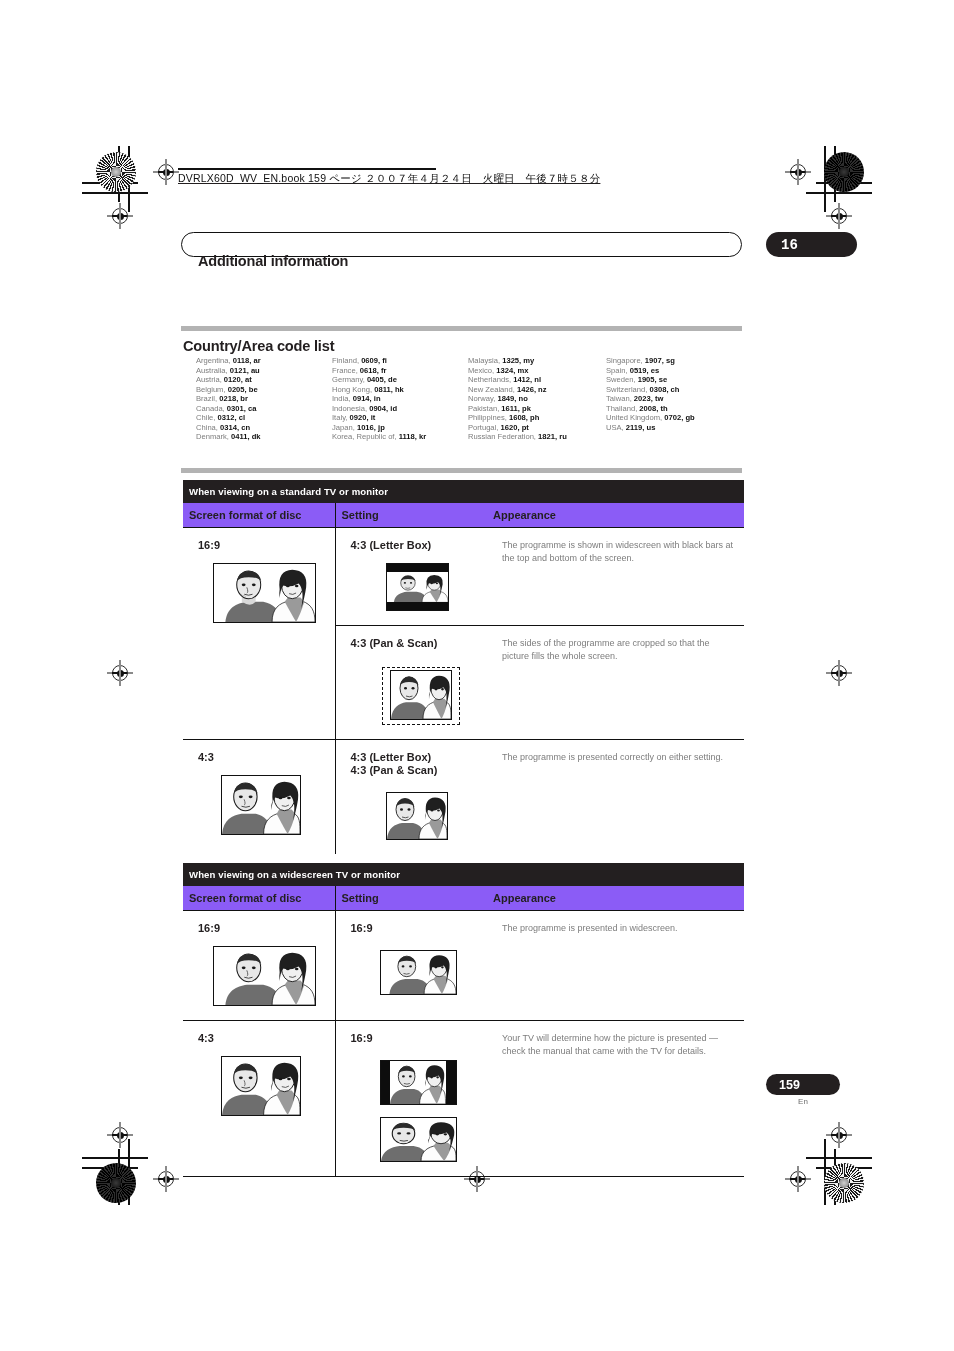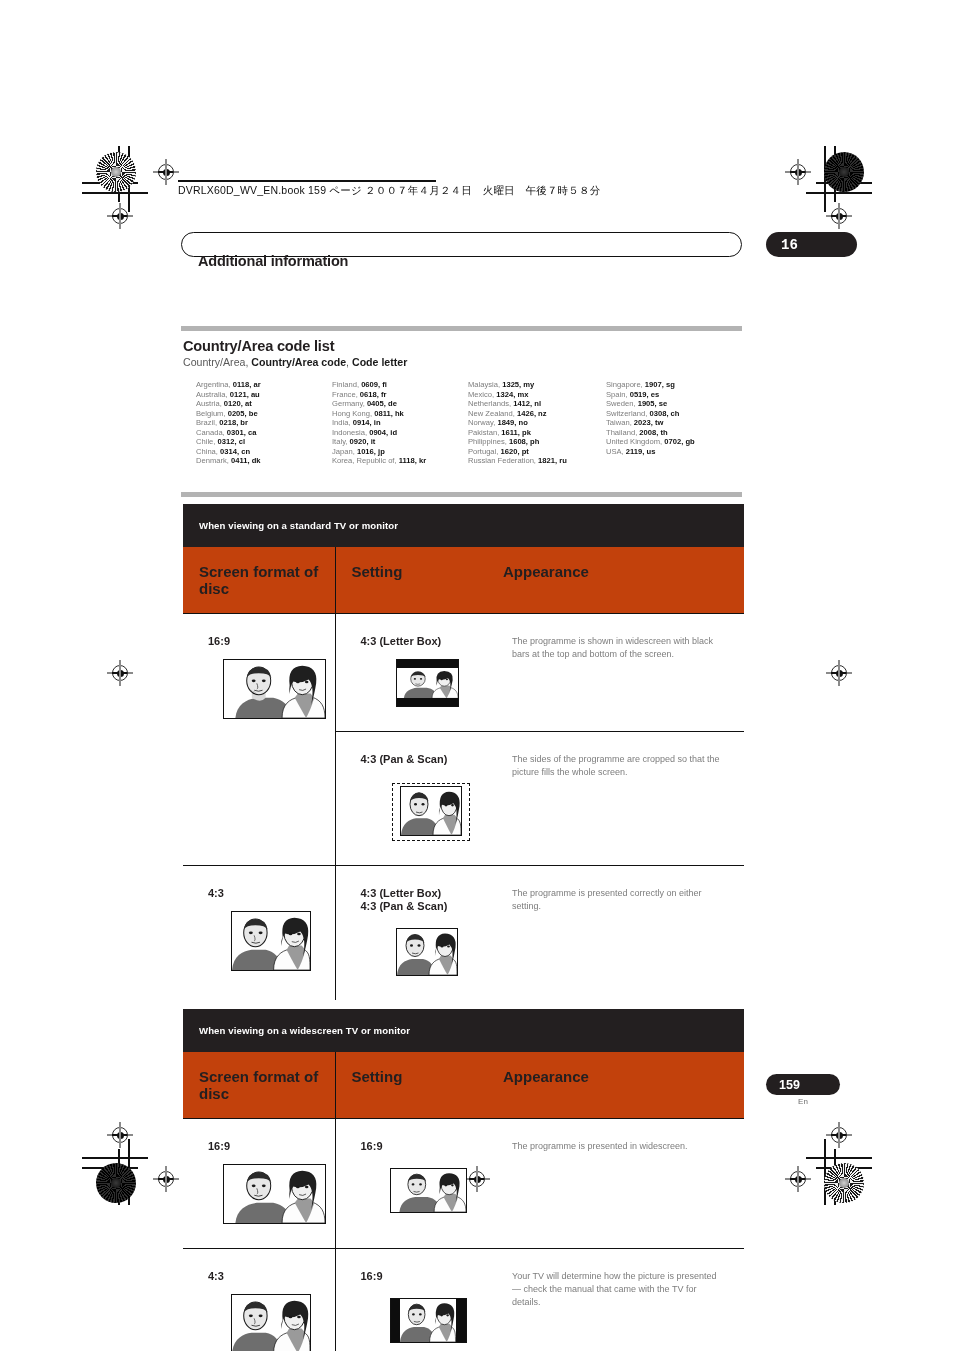--- a/index.html
+++ b/index.html
@@ -51,21 +51,21 @@
     content:""; position:absolute; left:50%; top:50%;
     width:10px; height:10px; margin:-5px 0 0 -5px; border-radius:50%;
     background: radial-gradient(circle,#cfcfcf 0%,#9a9a9a 60%,#6d6d6d 100%);
   }
   .starburst.dark::after{
     background: radial-gradient(circle,#3a3a3a 0%,#1a1a1a 70%);
   }
 
   
   .filelinewrap{
-    position:absolute; left:178px; top:180px; width:600px;
+    position:absolute; left:178px; top:168px; width:600px;text-decoration:underline;
   }
   .fileline-rule{
     width:258px; height:1.5px; background:#111; margin-bottom:2px;
   }
   .fileline{
     font-size:10.5px; letter-spacing:.2px; color:#111; white-space:nowrap;
     font-family:"Liberation Sans", sans-serif;
   }
 
   
@@ -110,28 +110,28 @@
   .coderow b{ color:#111; font-weight:bold; }
 
   
   .sec2{ margin-top:26px; }
   .sec2 .sechead{ margin-bottom:12px; }
 
   table.fmt{
     width:561px; border-collapse:collapse; table-layout:fixed;
     margin-left:2px;
   }
-  table.fmt td, table.fmt th{ padding:16px; vertical-align:top; }
+  table.fmt td, table.fmt th{ padding:6px; vertical-align:top; }
 
   .banner td{
     background:#231f20; color:#fff; font-size:9.6px; font-weight:bold;
     padding:4px 0 5px 9px; letter-spacing:.1px;
   }
   .colhdr td{
-    background:#c2410c; font-size:15px; font-weight:bold;
+    background:#8b5cf6; font-size:11px; font-weight:bold;
     padding:5px 0 5px 9px; letter-spacing:0;
     border-bottom:1.1px solid #111;
   }
   .cell{ font-size:9px; padding:5px 8px 6px 9px; }
   .cell.label{ font-weight:bold; font-size:11px; }
   .cell.desc{ color:#7d7d7d; line-height:13px; font-size:9px; padding-right:4px; }
 
   .rowline > td{ border-top:1.1px solid #111; }
   .thinline > td{ border-top:1px solid #111; }
   .vline{ border-left:1.1px solid #111; }
@@ -261,23 +261,20 @@
 
 <div class="chapbadge">
   <span>16</span>
 </div>
 
 <div class="col">
 
   <section>
     <div class="secrule"></div>
     <h2 class="sechead">Country/Area code list</h2>
-    <div class="subhead">
-      <span>Country/Area, </span><b>Country/Area code</b><span>, </span><b>Code letter</b>
-    </div>
 
     <div class="codegrid">
       <div class="codecol" id="cc0">
           <div class="coderow"><span>Argentina, </span><b>0118</b><b>, ar</b></div>
           <div class="coderow"><span>Australia, </span><b>0121</b><b>, au</b></div>
           <div class="coderow"><span>Austria, </span><b>0120</b><b>, at</b></div>
           <div class="coderow"><span>Belgium, </span><b>0205</b><b>, be</b></div>
           <div class="coderow"><span>Brazil, </span><b>0218</b><b>, br</b></div>
           <div class="coderow"><span>Canada, </span><b>0301</b><b>, ca</b></div>
           <div class="coderow"><span>Chile, </span><b>0312</b><b>, cl</b></div>

